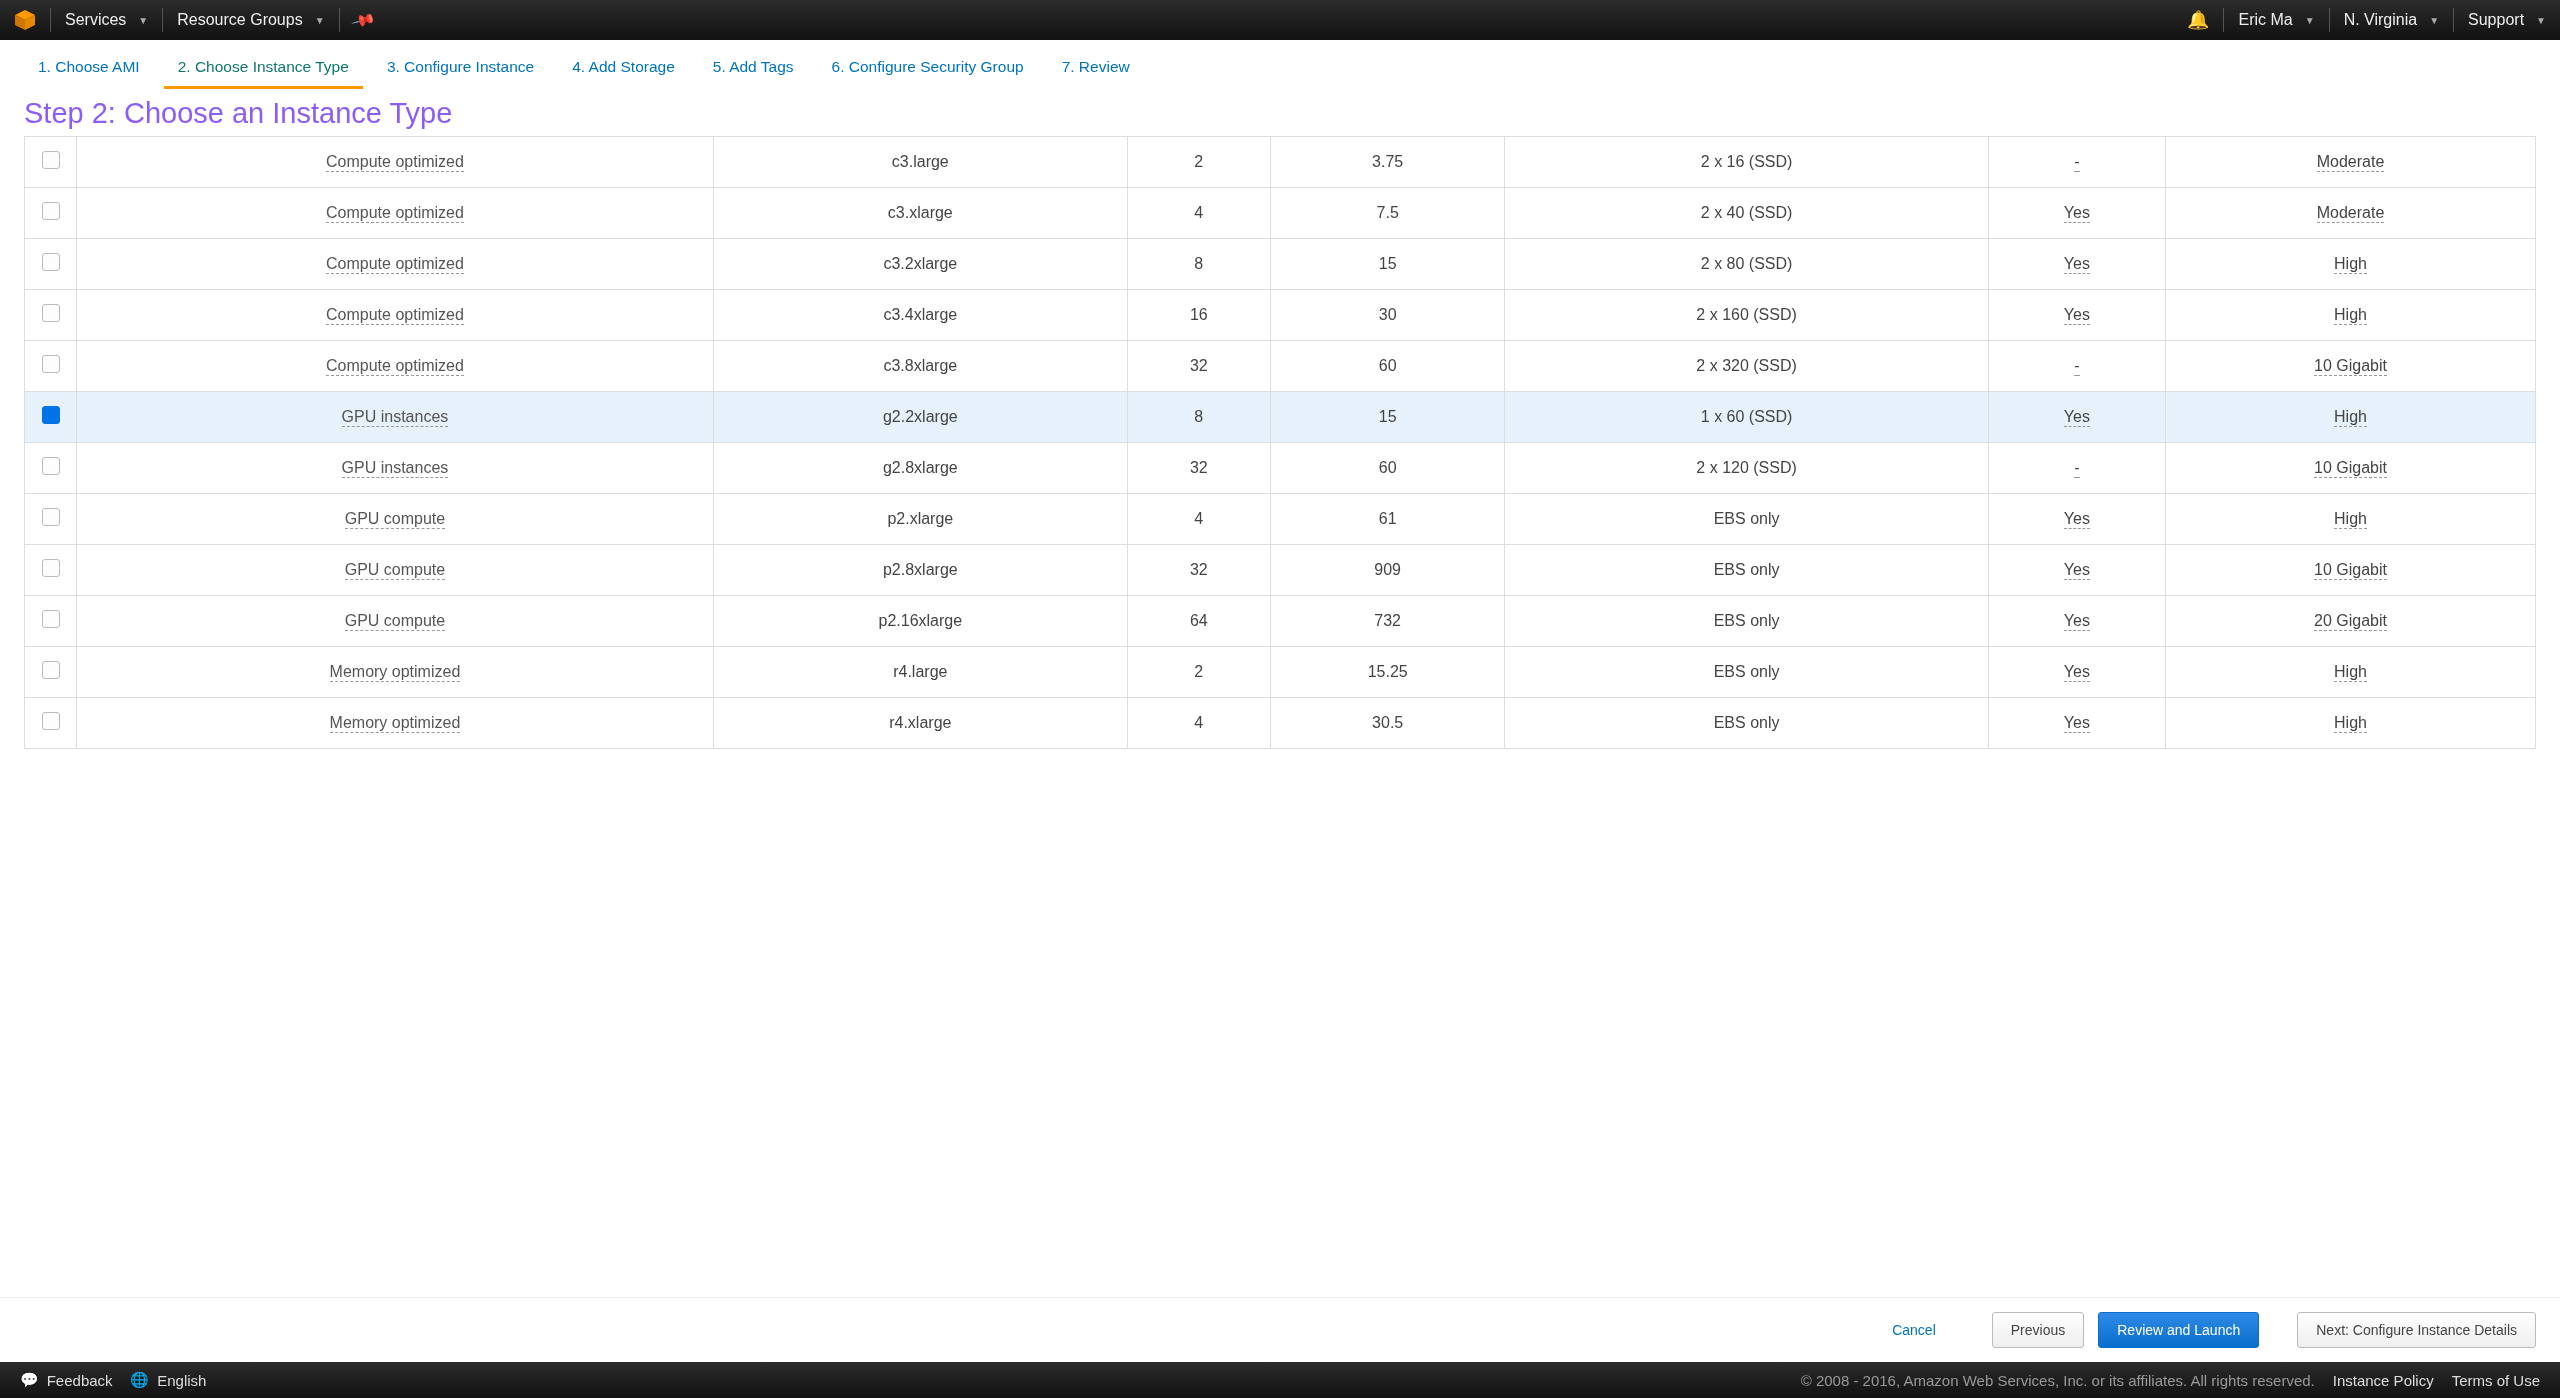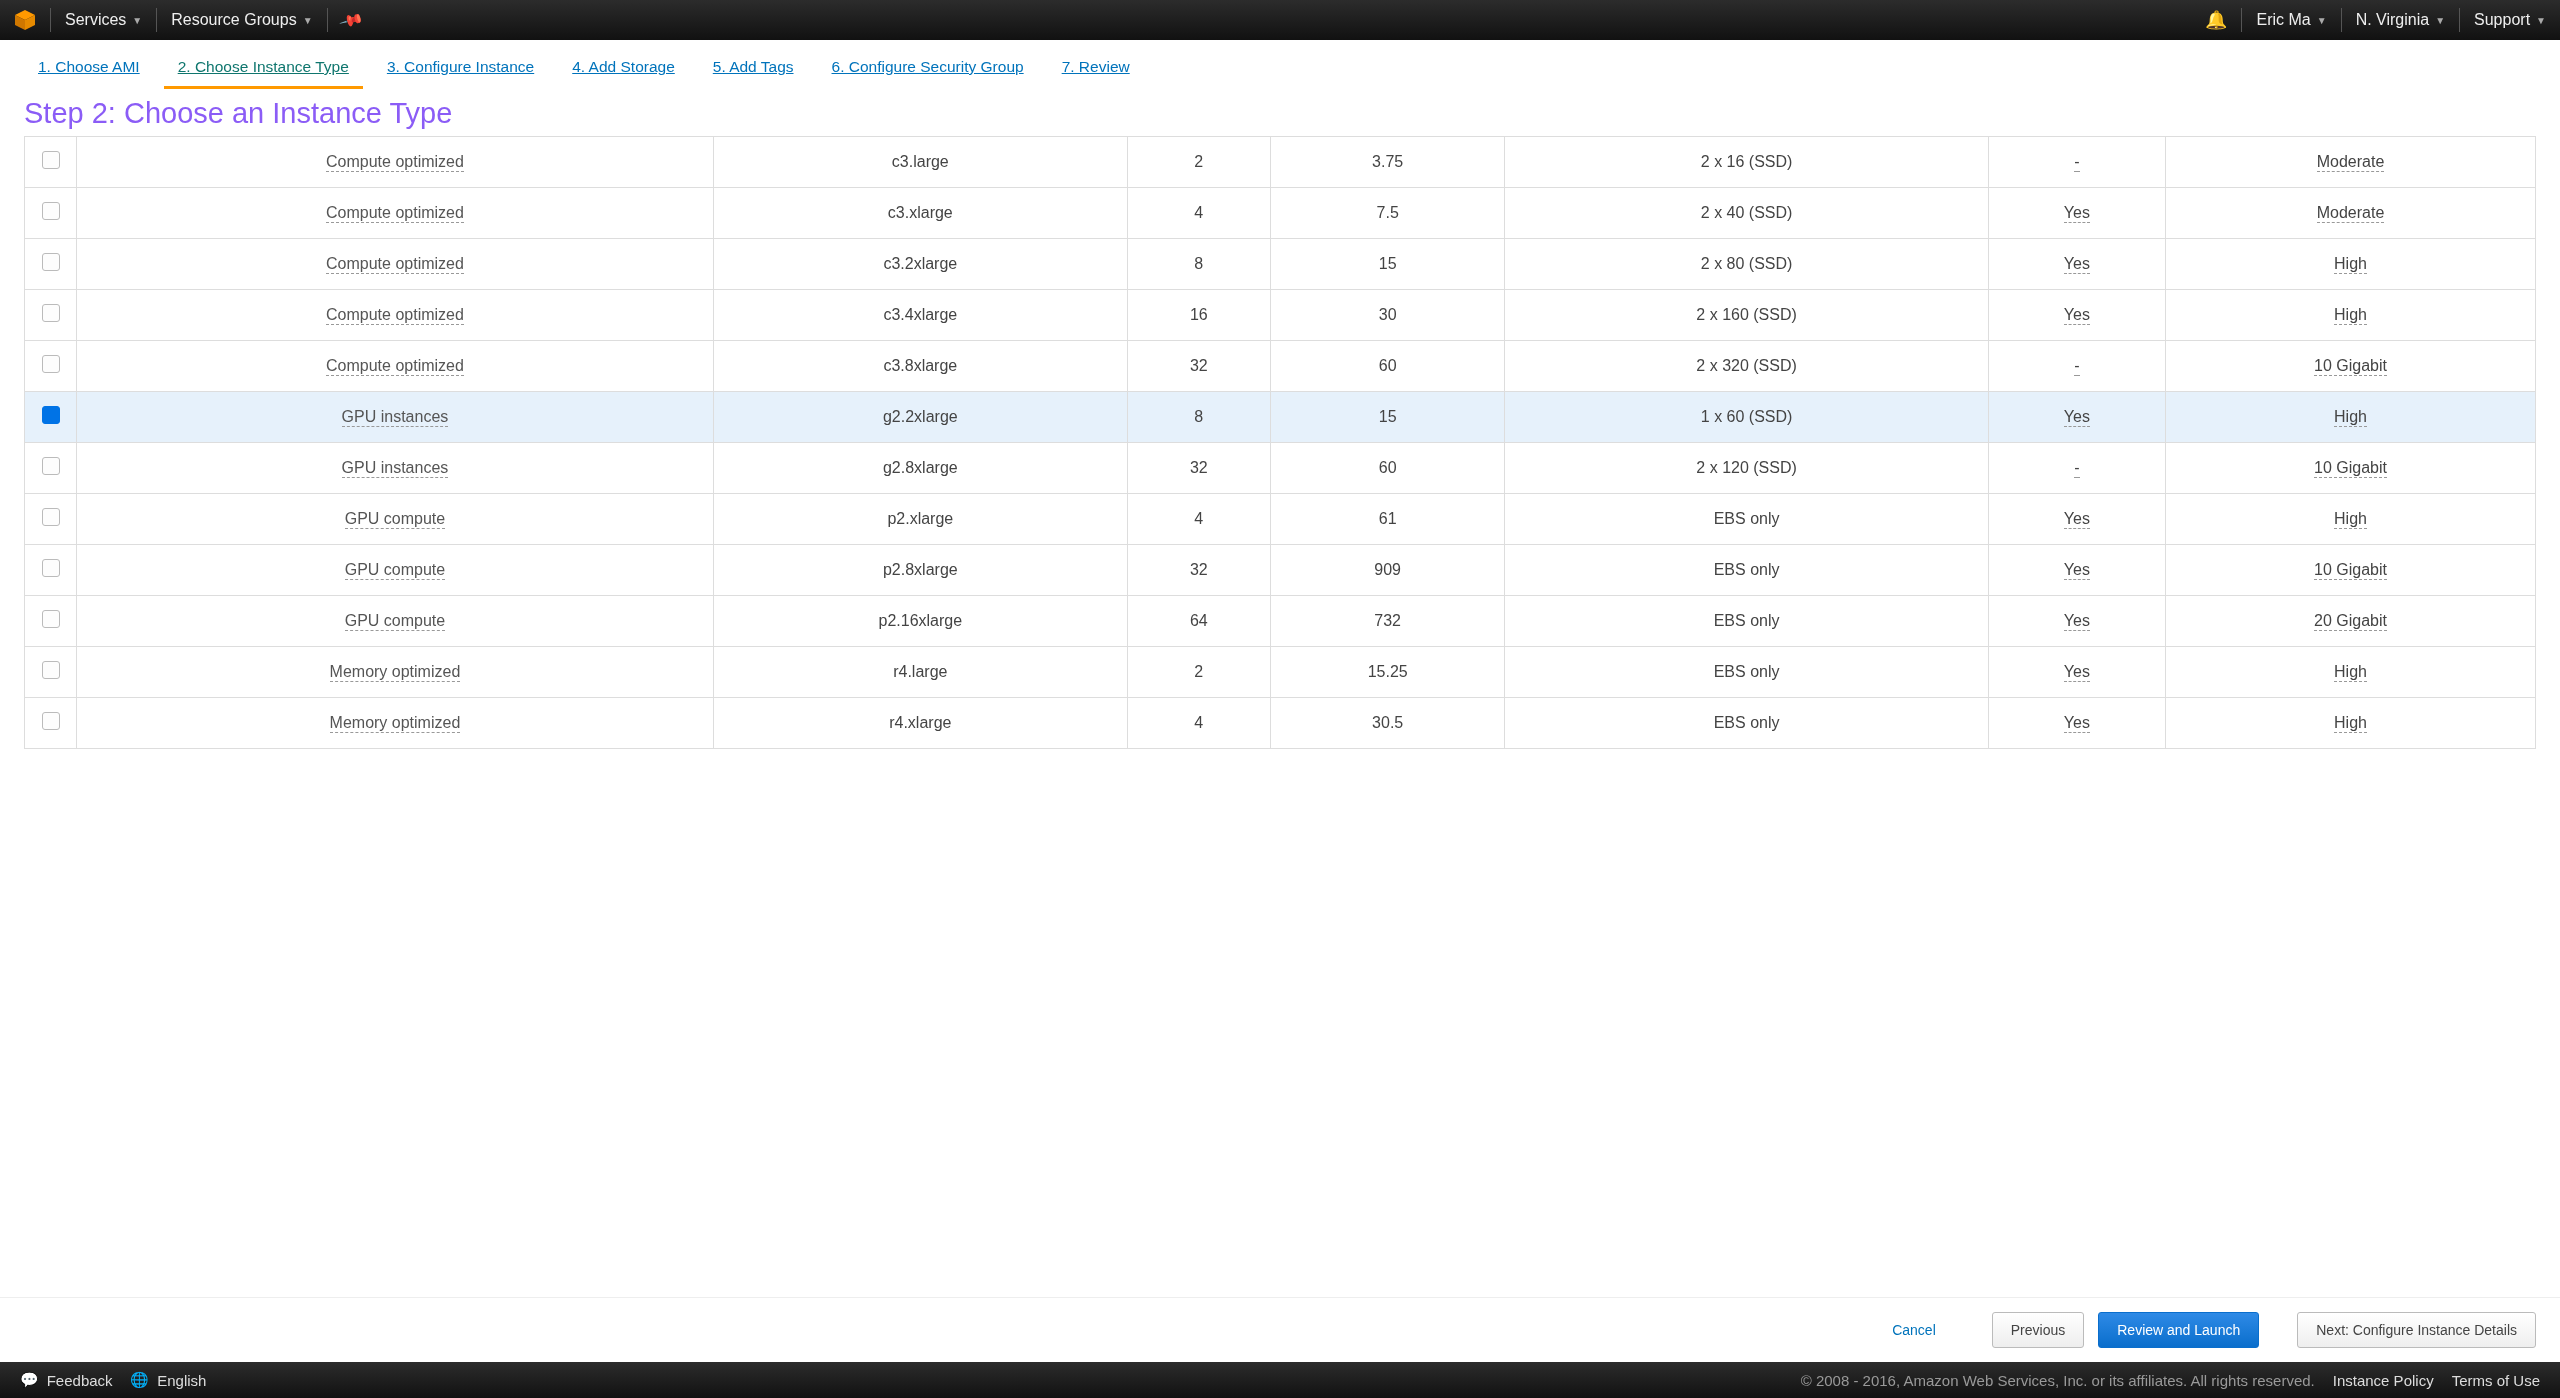--- a/index.html
+++ b/index.html
@@ -3,28 +3,28 @@
 <meta charset="utf-8">
 <style>
 * { margin:0; padding:0; box-sizing:border-box; }
 html,body { width:100%; height:100%; font-family:"Helvetica Neue",Arial,sans-serif; background:#fff; color:#333; }
 body { display:flex; flex-direction:column; height:100vh; overflow:hidden; }
 
 
 .topbar { background:#232f3e; background:linear-gradient(#2c2c2c,#111); height:40px; display:flex; align-items:center; color:#eee; font-size:16px; }
 .topbar .logo { width:50px; height:40px; display:flex; align-items:center; justify-content:center; }
 .topbar .sep { width:1px; height:24px; background:#555; }
-.topbar .item { padding:16px 14px; height:40px; display:flex; align-items:center; gap:6px; cursor:pointer; white-space:nowrap;justify-content:flex-end; }
+.topbar .item { padding:16px 14px; height:40px; display:flex; align-items:center; gap:12px; cursor:pointer; white-space:nowrap;justify-content:flex-end; }
 .topbar .chev { font-size:10px; color:#aaa; }
 .topbar .spacer { flex:1; }
 .topbar .bell { font-size:18px; }
 
 
 .wizard { display:flex; gap:0; padding:10px 24px 0 24px; border-bottom:0; }
-.wizard .tab { padding:8px 14px 10px 14px; font-size:15.5px; color:#0073bb; cursor:pointer; border-bottom:3px solid transparent; margin-right:10px;text-decoration:underline; }
+.wizard .tab { padding:8px 14px 10px 14px; font-size:15.5px; color:#0073bb; cursor:pointer; border-bottom:3px solid transparent; margin-right:10px; }
 .wizard .tab.active { color:#0f766e; border-bottom-color:#f90; font-weight:400; }
 
 
 .heading { font-size:29px; font-weight:300; color:#8b5cf6; padding:8px 24px 6px 24px; }
 
 
 .table-wrap { flex:1; overflow-y:auto; padding:0 24px; }
 table { width:100%; border-collapse:collapse; }
 td { border:1px solid #ddd; padding:14px 8px; text-align:center; font-size:16px; color:#444; }
 td:first-child { width:52px; }

